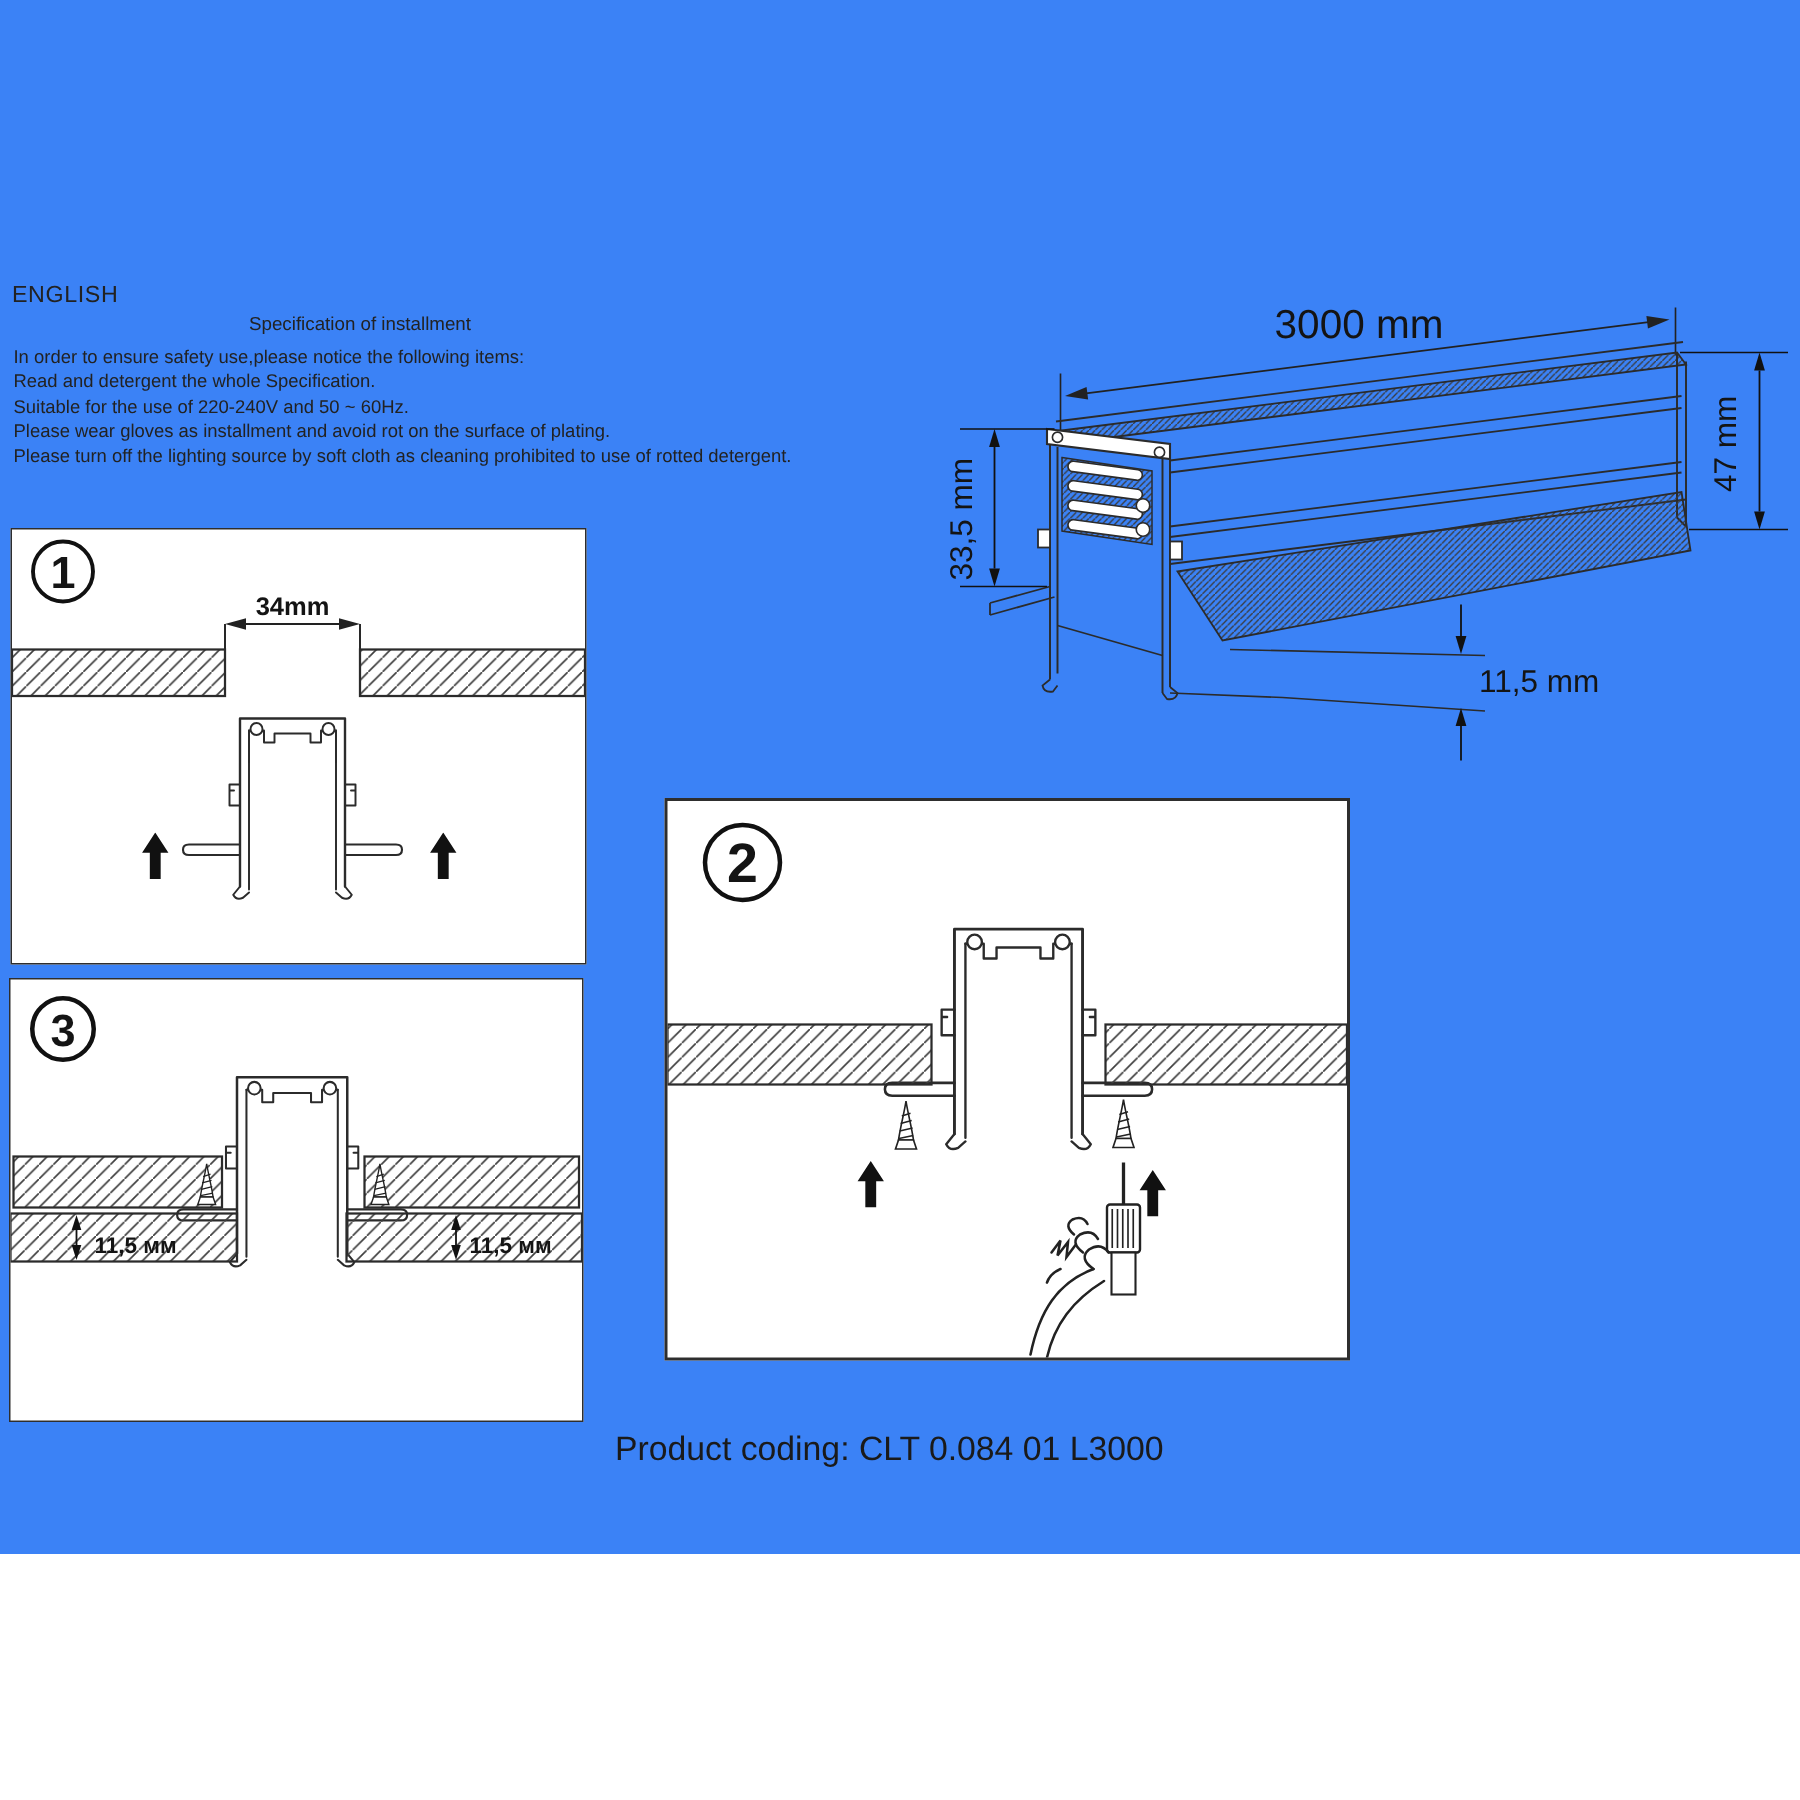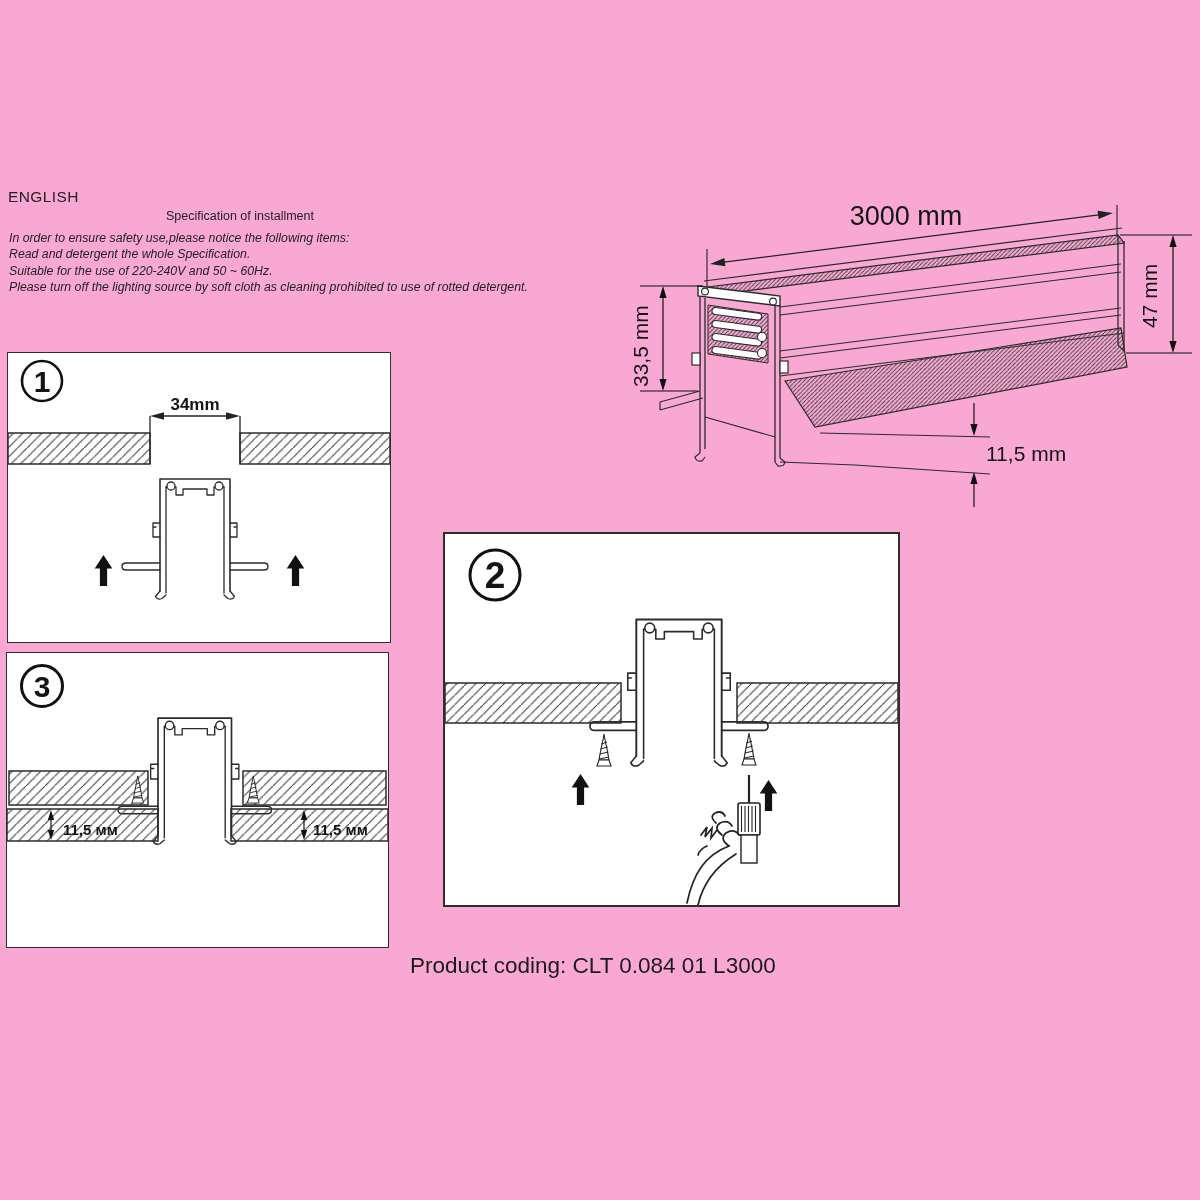--- a/index.html
+++ b/index.html
@@ -1,20 +1,20 @@
 <!DOCTYPE html>
 <html><head>
 <meta charset="utf-8">
 <style>
   html,body{margin:0;padding:0;background:#fff;}
-  .page{position:relative;width:1200px;height:1200px;background:#f9a8d4;overflow:hidden;
+  .page{position:relative;width:1200px;height:1036px;background:#3b82f6;overflow:hidden;
         font-family:"Liberation Sans",sans-serif;color:#1c1c1c;}
   .lang{position:absolute;left:8px;top:188px;font-size:15.5px;letter-spacing:.4px;color:#222;}
   .title{position:absolute;left:166px;top:209px;font-size:12.5px;color:#222;}
-  .notes{position:absolute;left:9px;top:230px;width:585px;font-size:12.3px;line-height:16.45px;color:#222;font-style:italic;}
+  .notes{position:absolute;left:9px;top:230px;width:585px;font-size:12.3px;line-height:16.45px;color:#222;}
   .coding{position:absolute;left:410px;top:953px;font-size:22.5px;color:#1a1a1a;}
   svg.box{position:absolute;background:#fff;}
   .box1{left:7px;top:352px;border:1.5px solid #2e2e2e;}
   .box3{left:6px;top:652px;border:1.5px solid #2e2e2e;}
   .box2{left:443px;top:532px;border:2px solid #2e2e2e;}
   .iso{position:absolute;left:600px;top:165px;}
   svg text{font-family:"Liberation Sans",sans-serif;fill:#141414;}
   .dimlbl{font-size:21px;}
   .defs-svg{position:absolute;width:0;height:0;}
 </style>
@@ -54,20 +54,21 @@
     </defs>
   </svg>
 
   <div class="lang">ENGLISH</div>
   <div class="title">Specification of installment</div>
 
   <div class="notes">
     <div>In order to ensure safety use,please notice the following items:</div>
     <div>Read and detergent the whole Specification.</div>
     <div>Suitable for the use of 220-240V and 50 ~ 60Hz.</div>
+    <div>Please wear gloves as installment and avoid rot on the surface of plating.</div>
     <div>Please turn off the lighting source by soft cloth as cleaning prohibited to use of rotted detergent.</div>
   </div>
 
   <svg class="box box1" width="382" height="289" viewBox="0 0 382 289">
     <g>
       <circle cx="34" cy="28" r="20" fill="none" stroke="#111" stroke-width="2.6"></circle>
       <text x="34" y="39" text-anchor="middle" font-size="30" font-weight="700">1</text>
     </g>
     <text x="187" y="57" text-anchor="middle" font-size="17" font-weight="700">34mm</text>
     <g stroke="#222" stroke-width="1.3" fill="#222">

